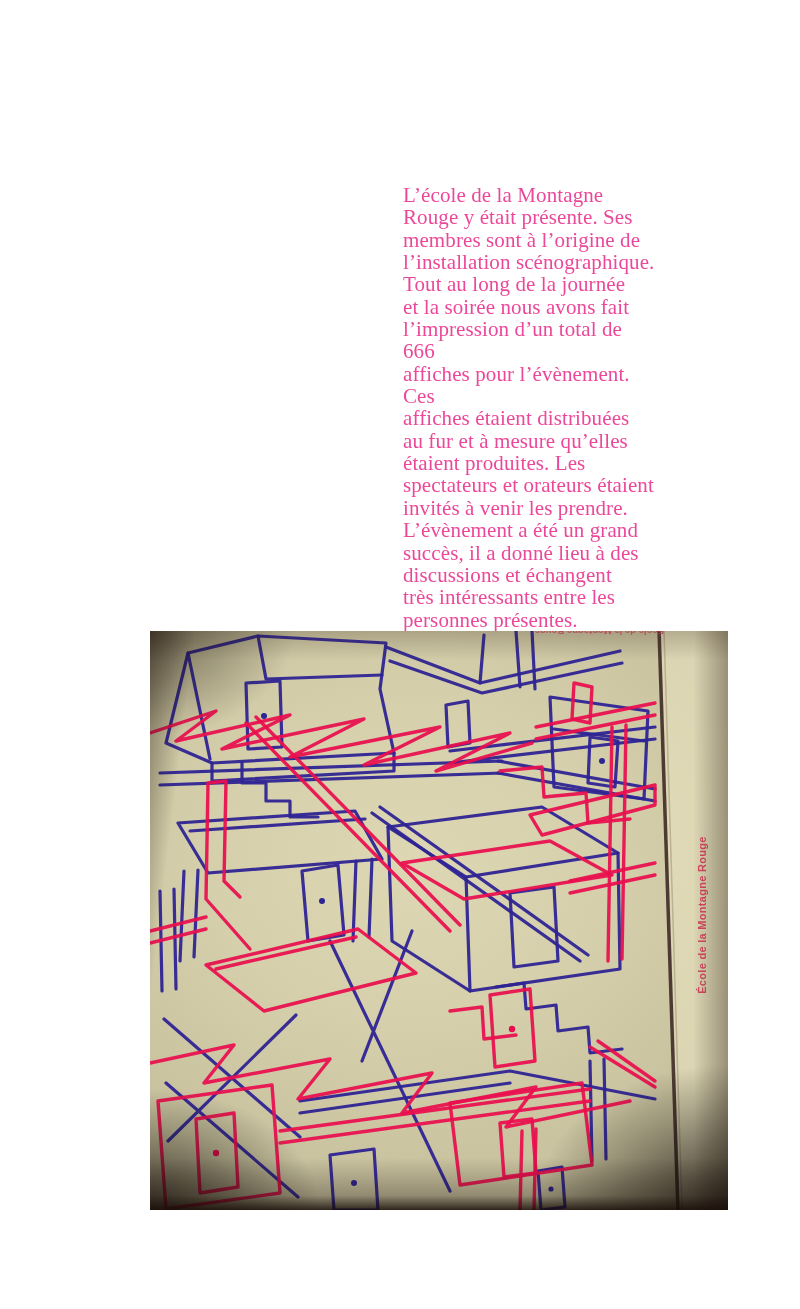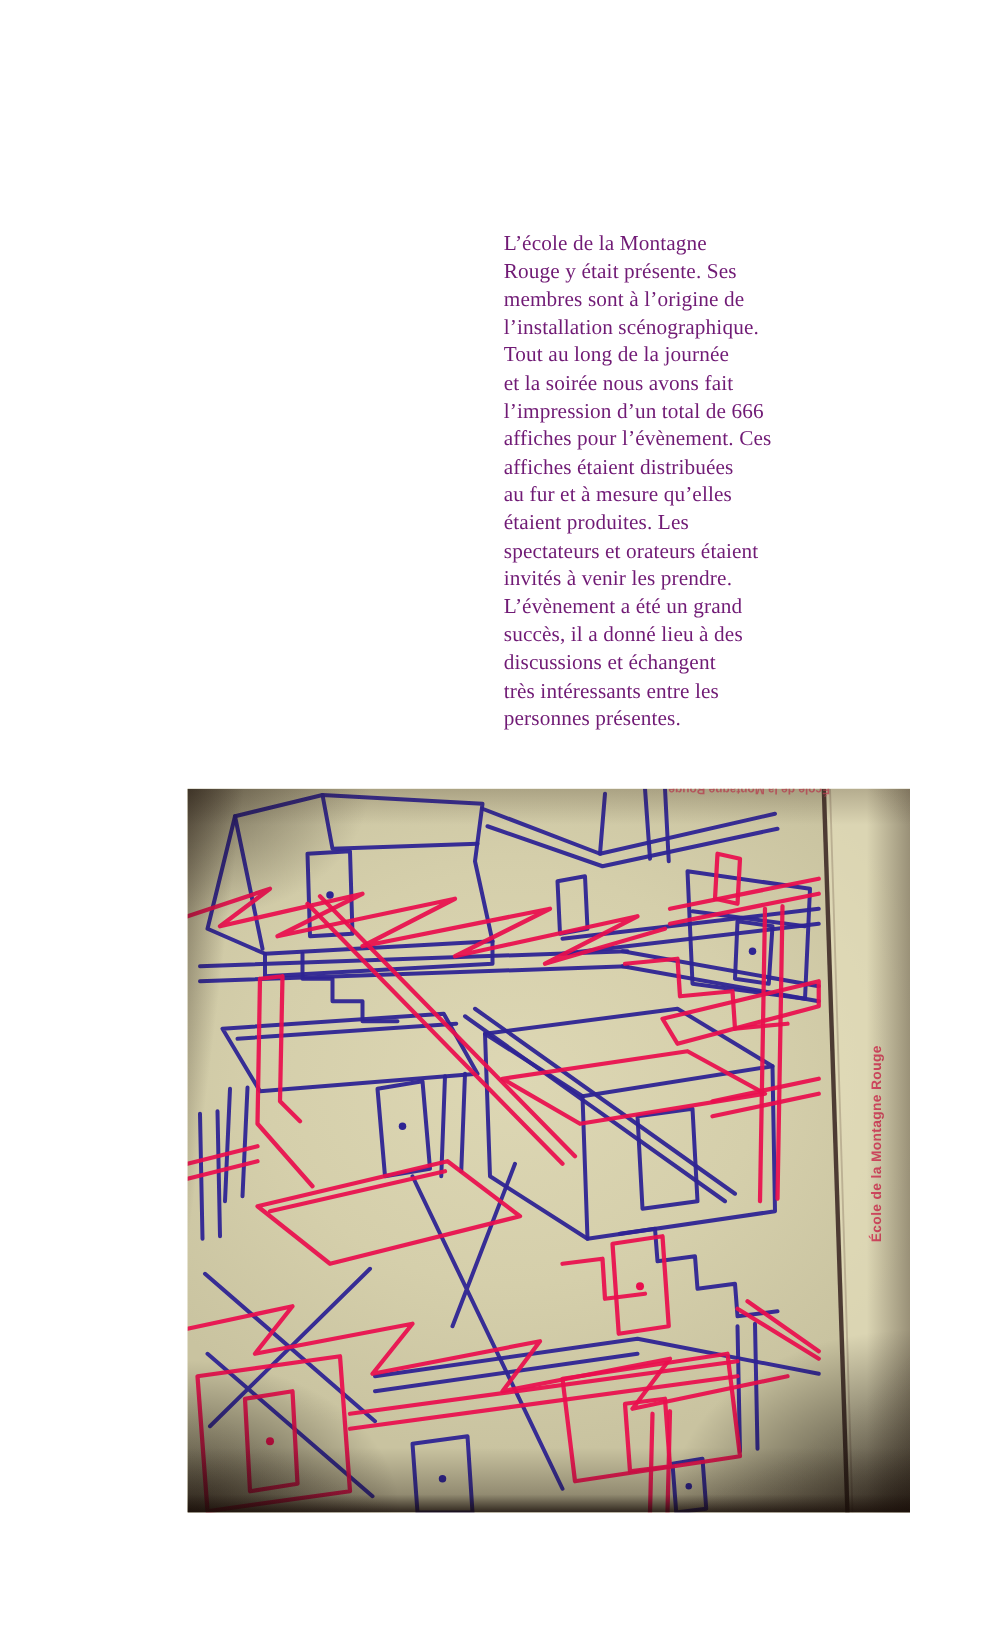--- a/index.html
+++ b/index.html
@@ -8,23 +8,23 @@
     width:800px;height:1309px;
     background:#ffffff;
     overflow:hidden;
     font-family:"Liberation Serif", serif;
   }
   .body-text{
     position:absolute;
     left:403px;top:184px;
     width:252px;
     margin:0;
-    font-size:17px;
+    font-size:21px;
     line-height:22.35px;
-    color:#701a75;
+    color:#ec4899;
     white-space:pre-line;
     letter-spacing:0.1px;
   }
   .photo{
     position:absolute;
     left:150px;top:631px;
     width:578px;height:579px;
     margin:0;
     overflow:hidden;
     background:

